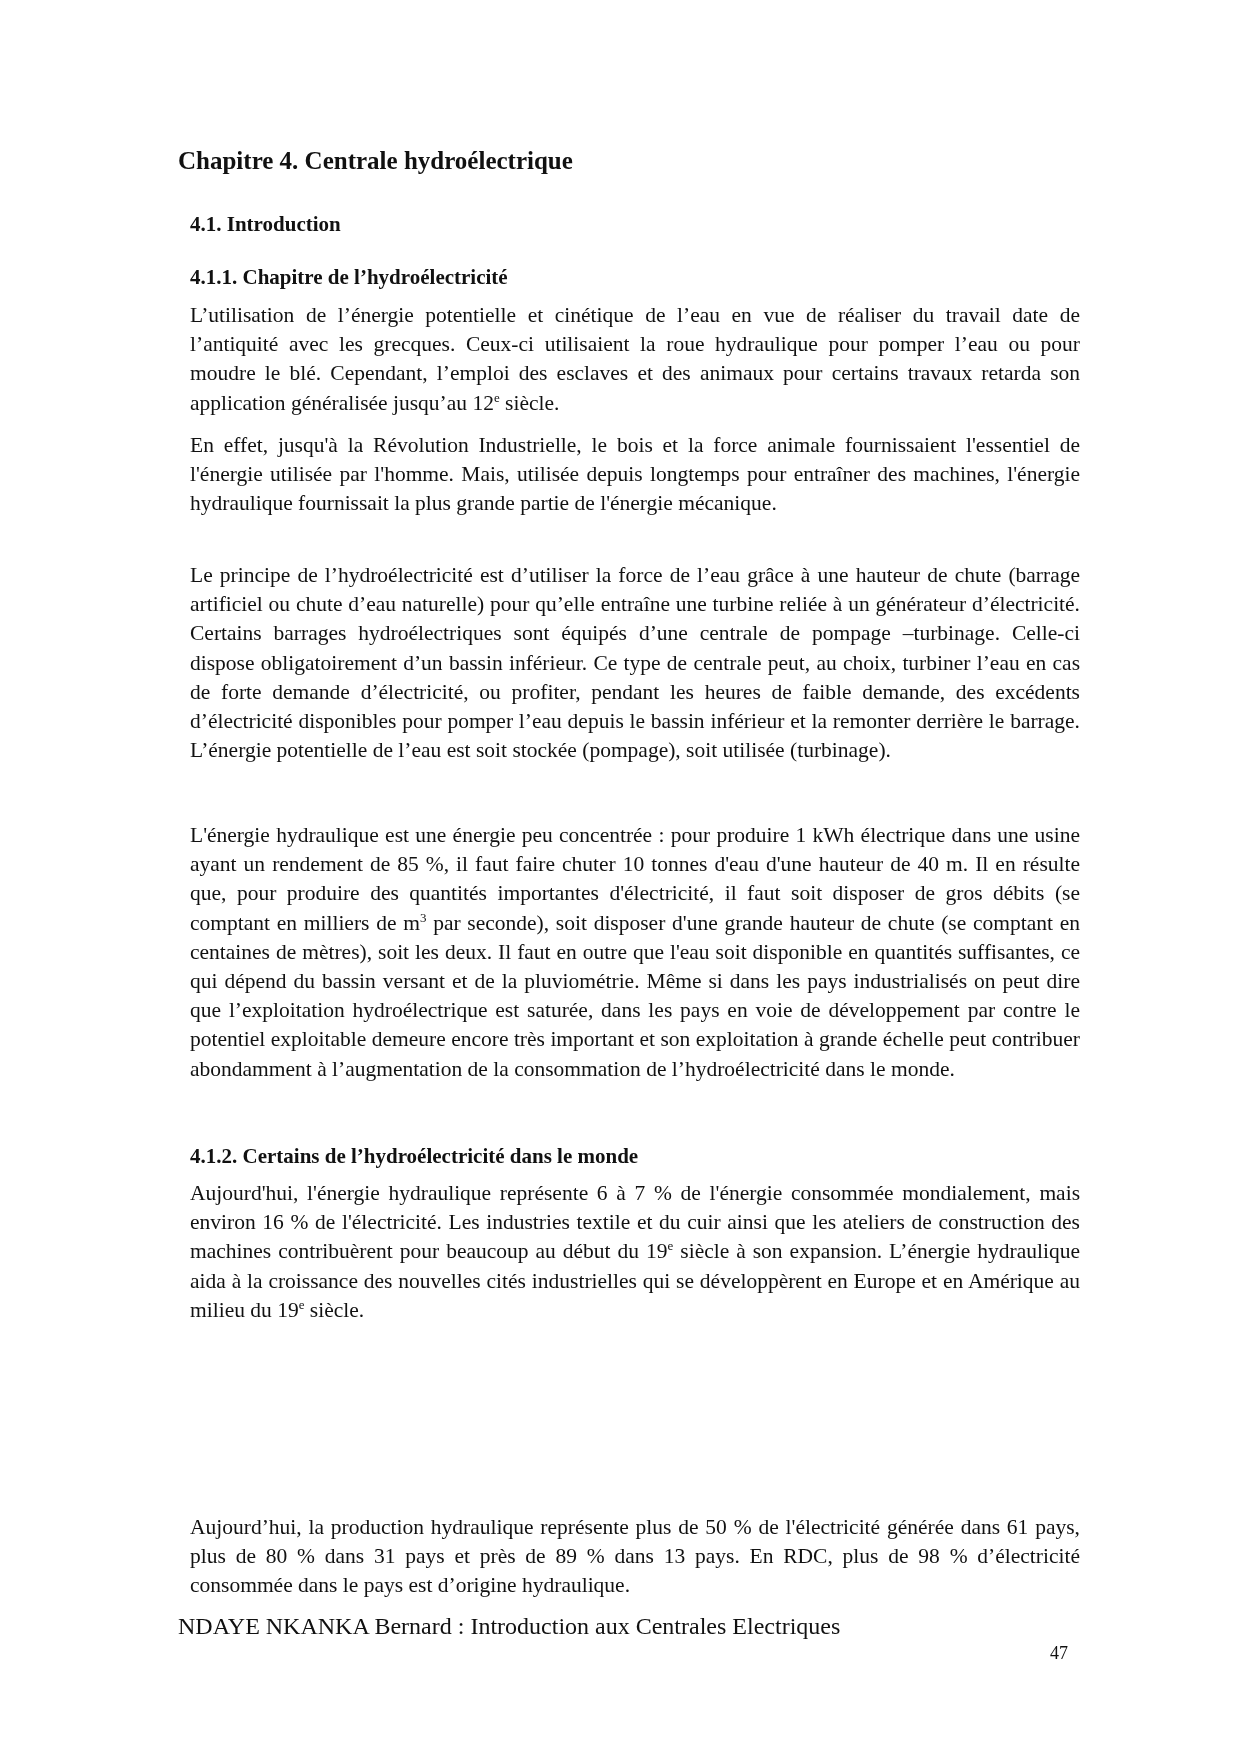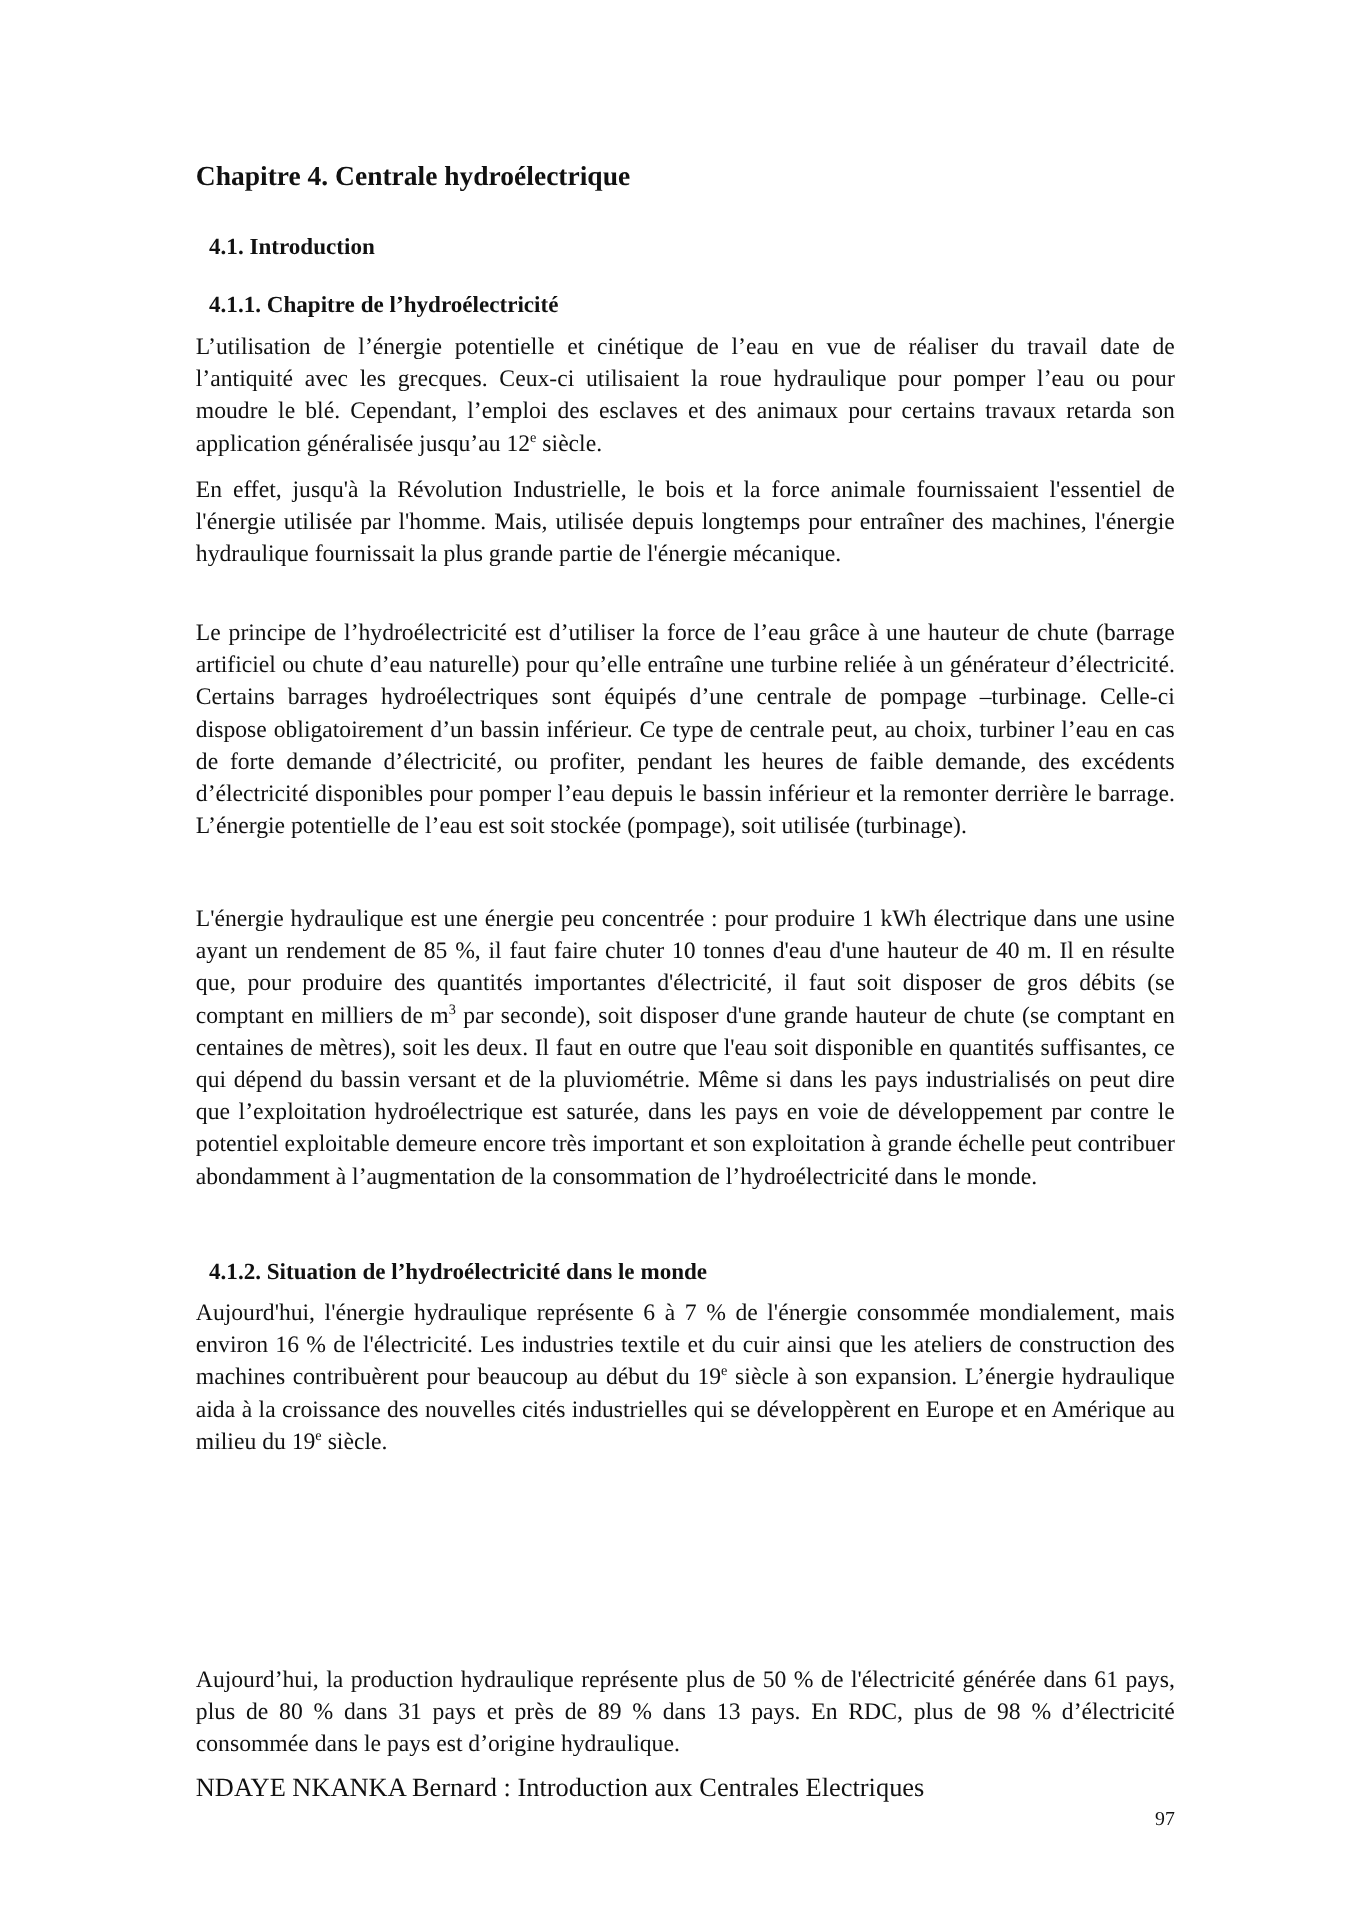--- a/index.html
+++ b/index.html
@@ -36,21 +36,21 @@
       position: absolute;
       left: 0;
       font-size: 21px;
       font-weight: bold;
       white-space: nowrap;
       margin: 12px;
       line-height: 26px;
     }
     .p {
       position: absolute;
-      left: 0;
+      left: 12px;
       width: 890px;
       font-size: 21.5px;
       line-height: 29.2px;
       text-align: justify;
       margin: 0;
     }
     .p sup {
       font-size: 13px;
       line-height: 0;
       vertical-align: super;
@@ -86,22 +86,22 @@
   <h2 class="h2" style="top:252px;">4.1.1. Chapitre de l’hydroélectricité</h2>
 
   <p class="p" style="top:301px;"><span>L’utilisation de l’énergie potentielle et cinétique de l’eau en vue de réaliser du travail date de l’antiquité avec les grecques. Ceux-ci utilisaient la roue hydraulique pour pomper l’eau ou pour moudre le blé. Cependant, l’emploi des esclaves et des animaux pour certains travaux retarda son application généralisée jusqu’au 12</span><sup>e</sup><span> siècle.</span></p>
 
   <p class="p" style="top:431px;">En effet, jusqu'à la Révolution Industrielle, le bois et la force animale fournissaient l'essentiel de l'énergie utilisée par l'homme. Mais, utilisée depuis longtemps pour entraîner des machines, l'énergie hydraulique fournissait la plus grande partie de l'énergie mécanique.</p>
 
   <p class="p" style="top:561px;">Le principe de l’hydroélectricité est d’utiliser la force de l’eau grâce à une hauteur de chute (barrage artificiel ou chute d’eau naturelle) pour qu’elle entraîne une turbine reliée à un générateur d’électricité. Certains barrages hydroélectriques sont équipés d’une centrale de pompage –turbinage. Celle-ci dispose obligatoirement d’un bassin inférieur. Ce type de centrale peut, au choix, turbiner l’eau en cas de forte demande d’électricité, ou profiter, pendant les heures de faible demande, des excédents d’électricité disponibles pour pomper l’eau depuis le bassin inférieur et la remonter derrière le barrage. L’énergie potentielle de l’eau est soit stockée (pompage), soit utilisée (turbinage).</p>
 
   <p class="p" style="top:821px;"><span>L'énergie hydraulique est une énergie peu concentrée : pour produire 1 kWh électrique dans une usine ayant un rendement de 85 %, il faut faire chuter 10 tonnes d'eau d'une hauteur de 40 m. Il en résulte que, pour produire des quantités importantes d'électricité, il faut soit disposer de gros débits (se comptant en milliers de m</span><sup>3</sup><span> par seconde), soit disposer d'une grande hauteur de chute (se comptant en centaines de mètres), soit les deux. Il faut en outre que l'eau soit disponible en quantités suffisantes, ce qui dépend du bassin versant et de la pluviométrie. Même si dans les pays industrialisés on peut dire que l’exploitation hydroélectrique est saturée, dans les pays en voie de développement par contre le potentiel exploitable demeure encore très important et son exploitation à grande échelle peut contribuer abondamment à l’augmentation de la consommation de l’hydroélectricité dans le monde.</span></p>
 
-  <h2 class="h2" style="top:1131px;">4.1.2. Situation de l’hydroélectricité dans le monde</h2>
+  <h2 class="h2" style="top:1131px;">4.1.2. Certains de l’hydroélectricité dans le monde</h2>
 
   <p class="p" style="top:1179px;"><span>Aujourd'hui, l'énergie hydraulique représente 6 à 7 % de l'énergie consommée mondialement, mais environ </span><span class="i">16 %</span><span> de l'électricité. Les industries textile et du cuir ainsi que les ateliers de construction des machines contribuèrent pour beaucoup au début du 19</span><sup>e</sup><span> siècle à son expansion. L’énergie hydraulique aida à la croissance des nouvelles cités industrielles qui se développèrent en Europe et en Amérique au milieu du 19</span><sup>e</sup><span> siècle.</span></p>
 
   <p class="p" style="top:1513px;">Aujourd’hui, la production hydraulique représente plus de 50 % de l'électricité générée dans 61 pays, plus de 80 % dans 31 pays et près de 89 % dans 13 pays. En RDC, plus de 98 % d’électricité consommée dans le pays est d’origine hydraulique.</p>
 
   <div class="footer">NDAYE NKANKA Bernard : Introduction aux Centrales Electriques</div>
 
-  <div class="page-number">97</div>
+  <div class="page-number">47</div>
 </div>
 
 </body></html>

